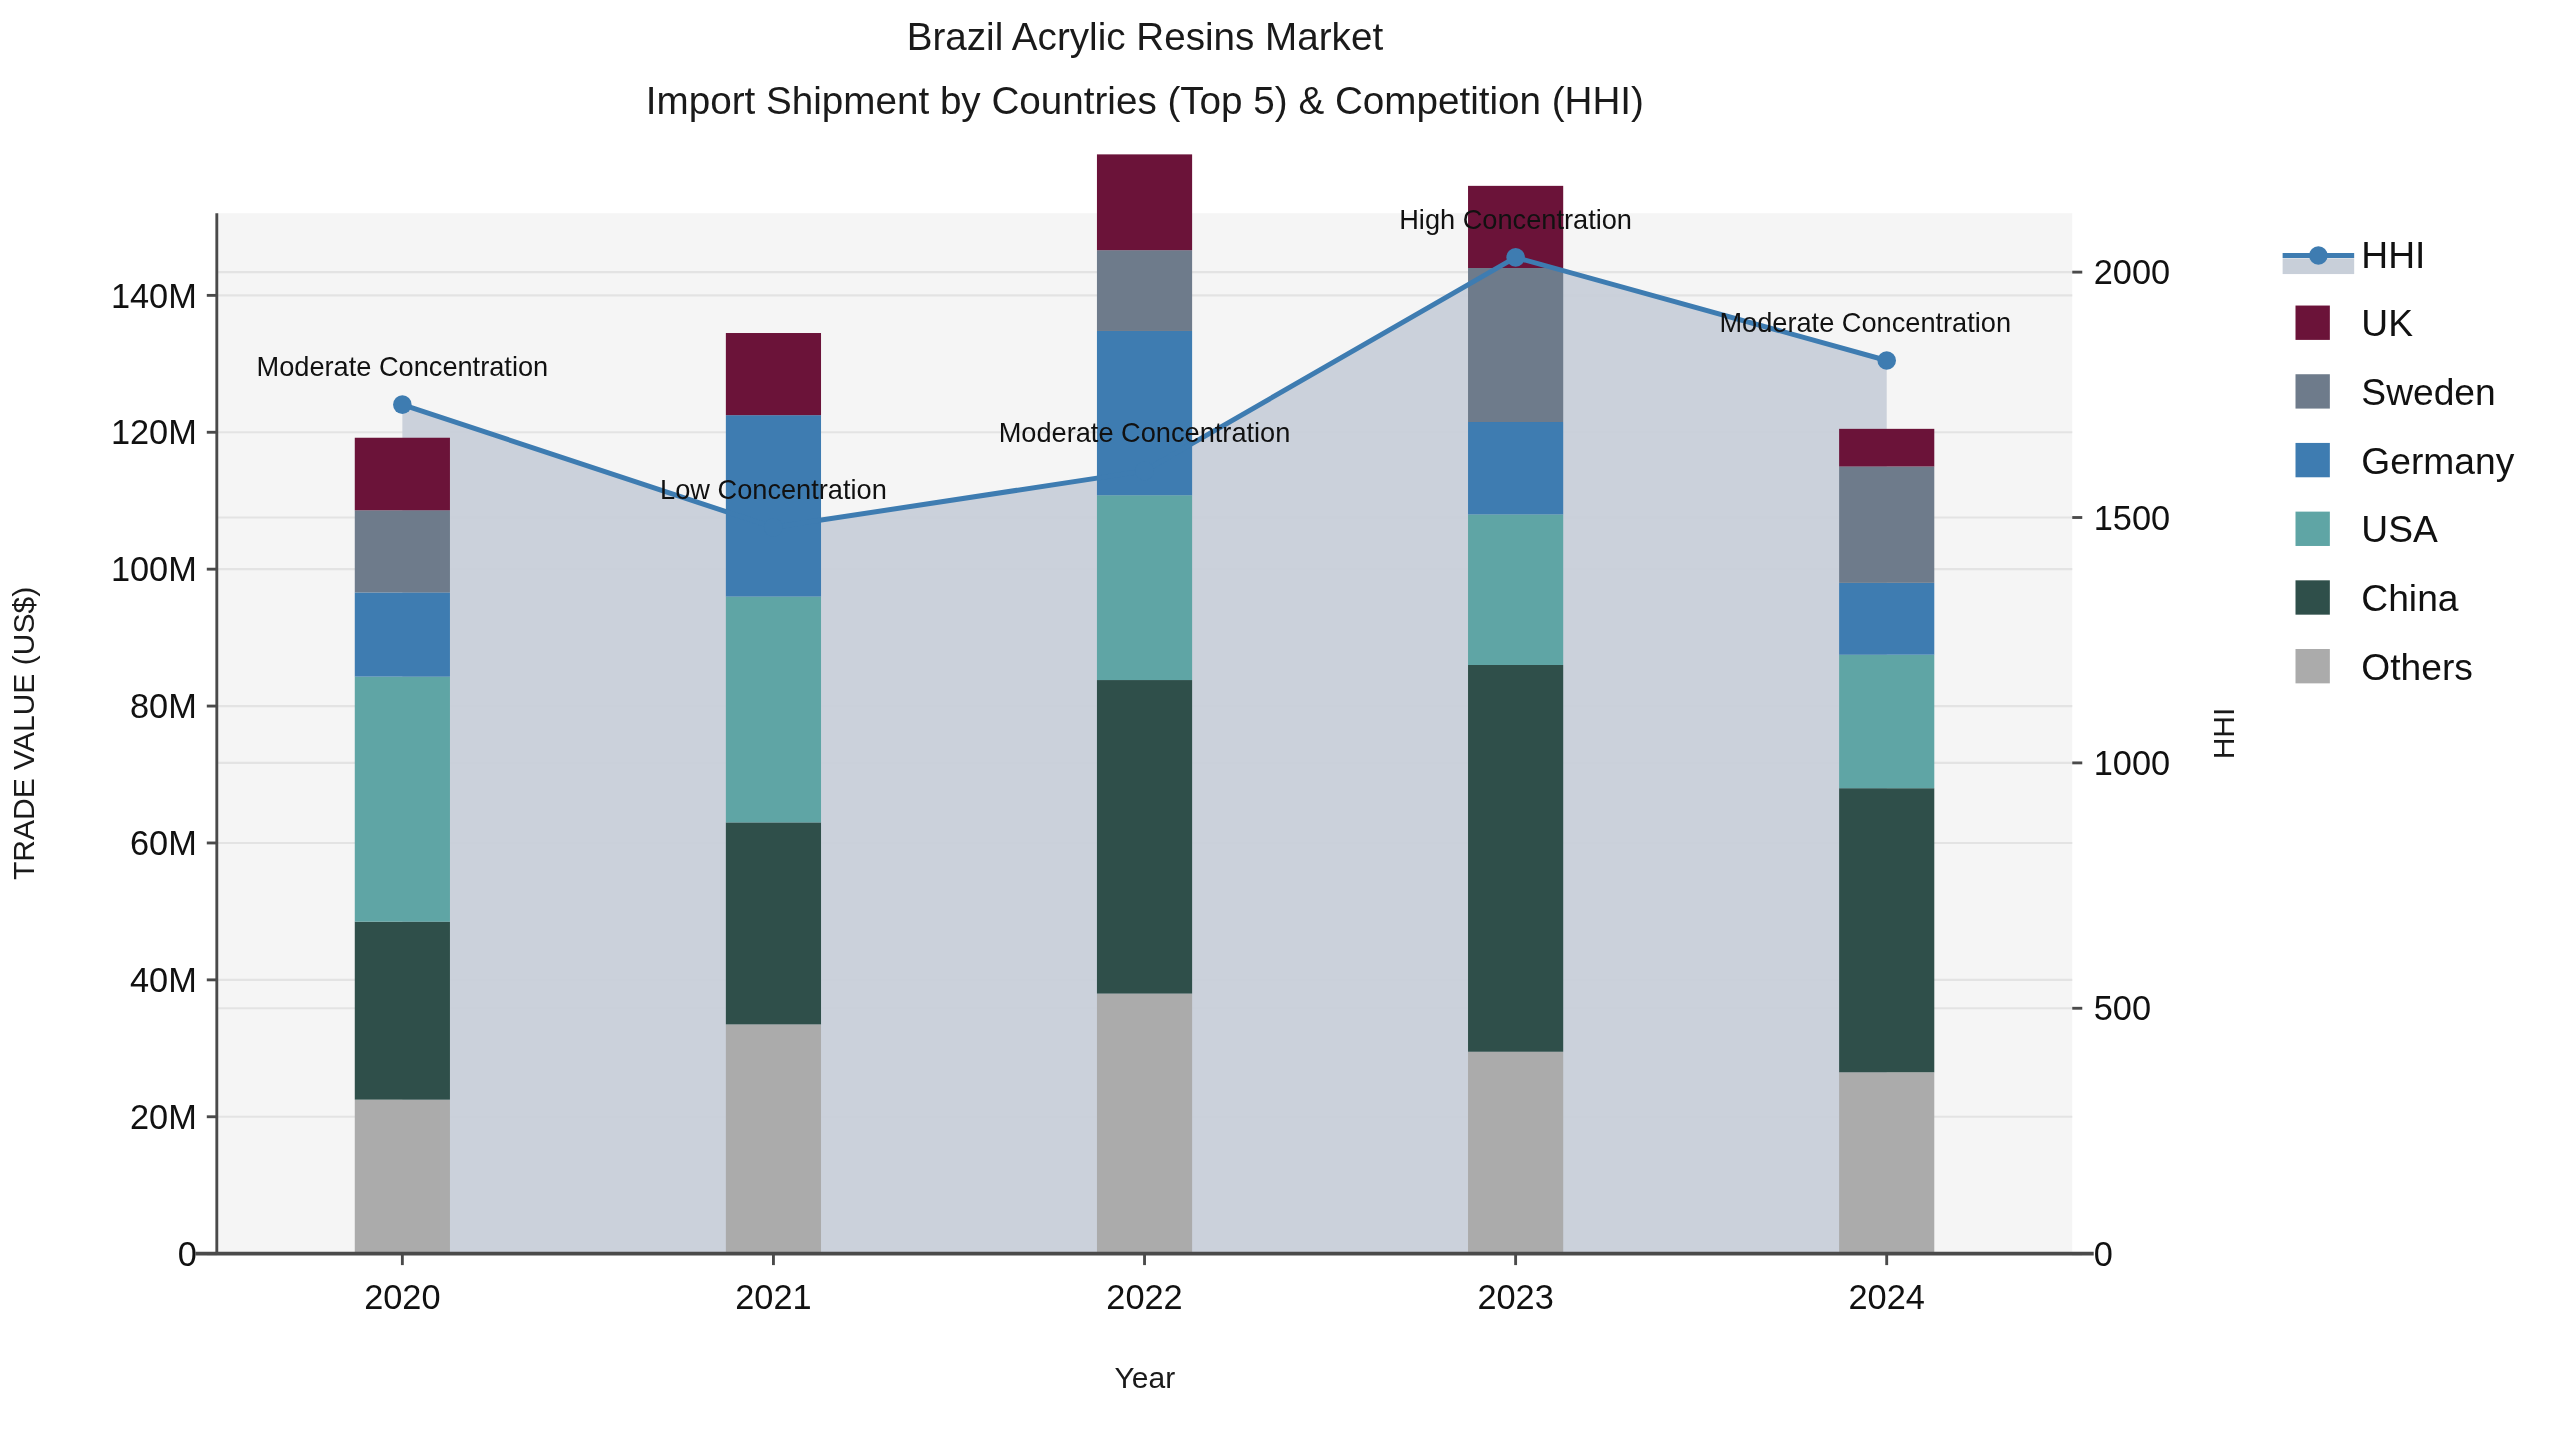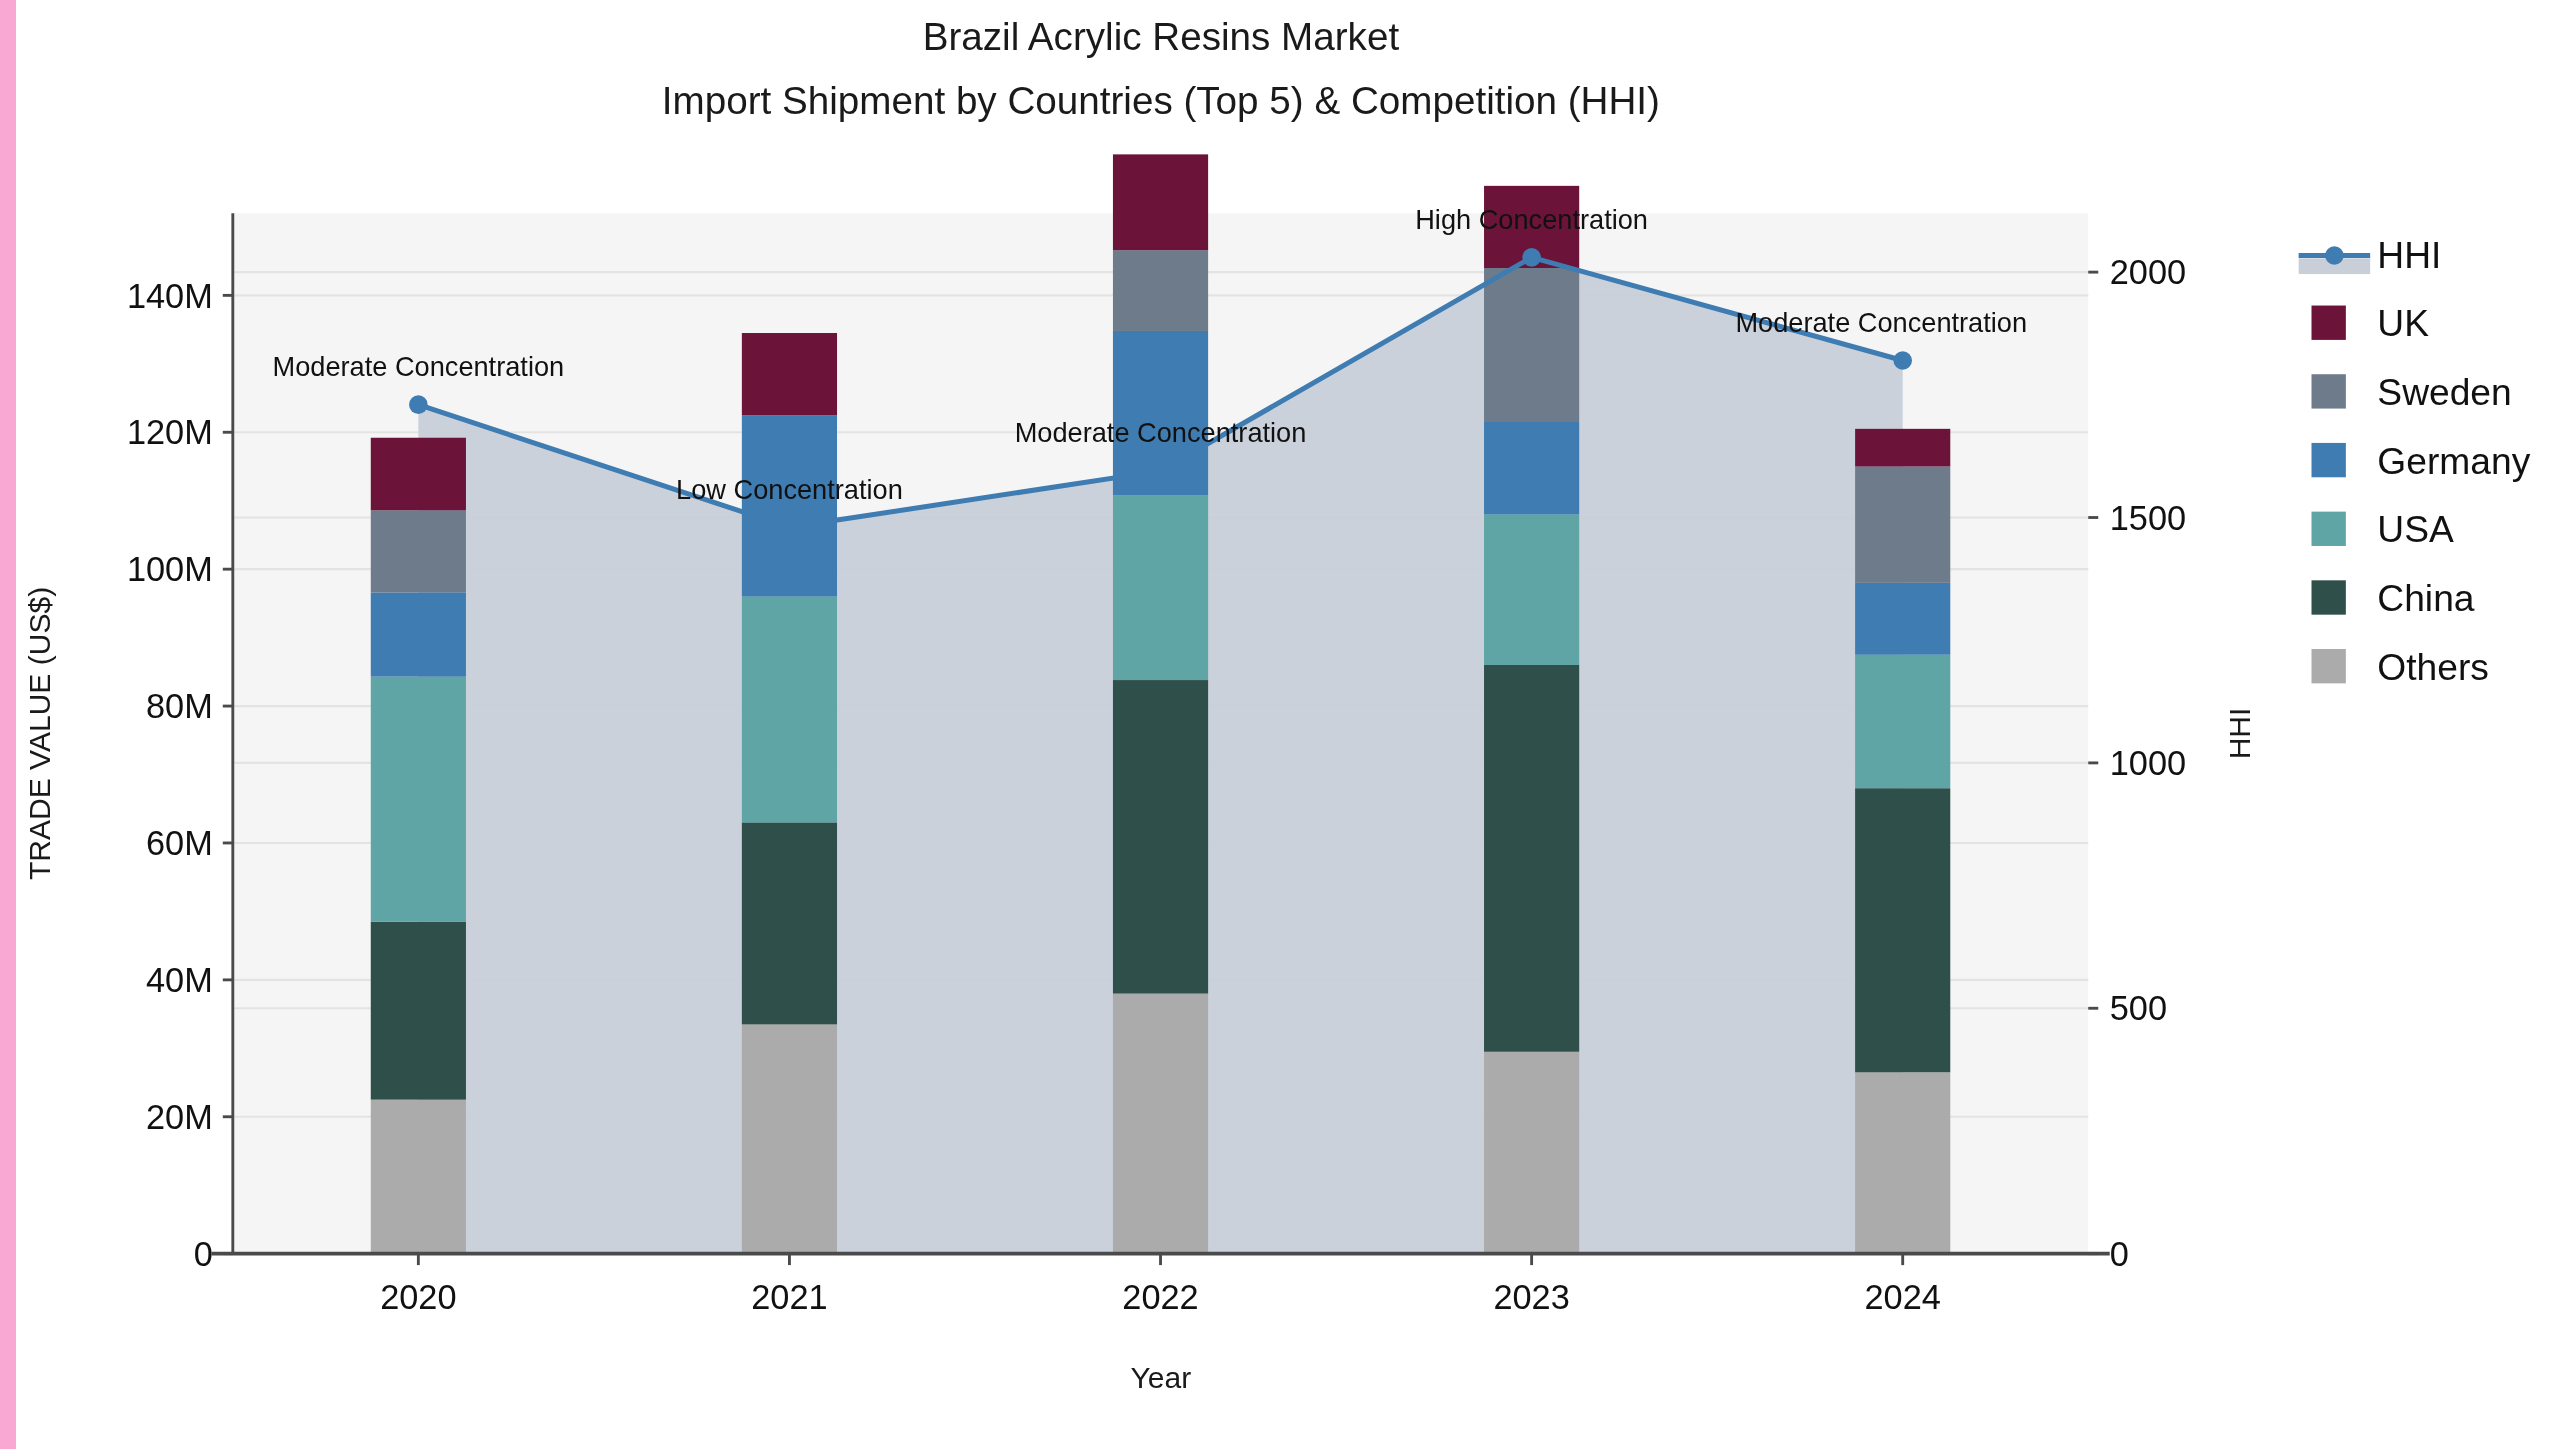--- a/index.html
+++ b/index.html
@@ -1,17 +1,17 @@
 <!DOCTYPE html>
 <html style="font-size:11.4px"><head>
 <meta charset="utf-8">
 <style>
   html,body{margin:0;padding:0;background:#fff;}
   body{width:2576px;height:1449px;font-family:"Liberation Sans",sans-serif;overflow:hidden;}
-  #stage{position:relative;width:2322px;height:1449px;background:#f9a8d4;padding-left:16px;}
+  #stage{position:relative;width:2322px;height:1449px;background:#0ea5e9;}
   svg{display:block;}
   .ttl{font-size:54px;fill:#1a1a1a;}
   .axlbl{font-size:42px;fill:#1a1a1a;}
   .tick{font-size:48px;fill:#111111;}
   .ann{font-size:38px;fill:#111111;}
   .leglbl{font-size:52px;fill:#111111;}
 </style>
 </head>
 <body>
 

